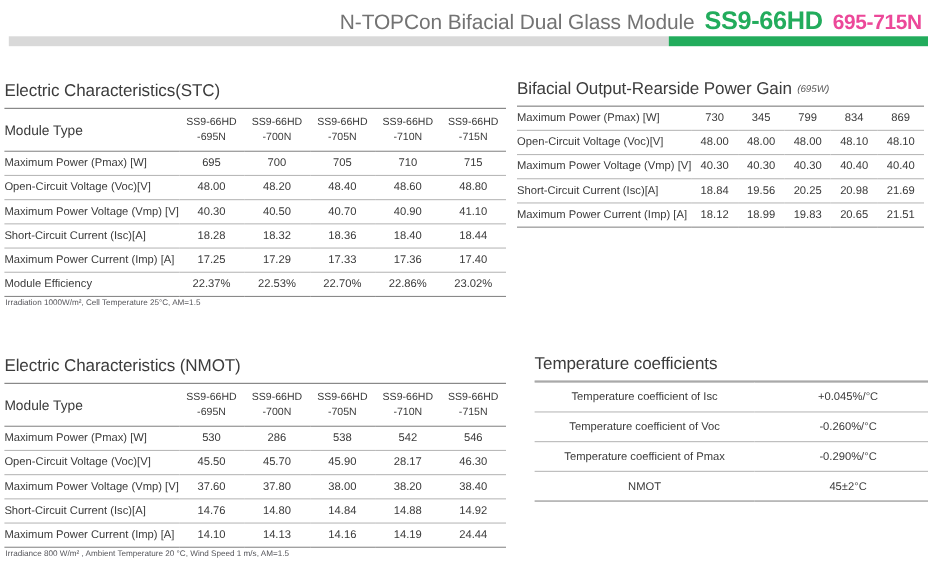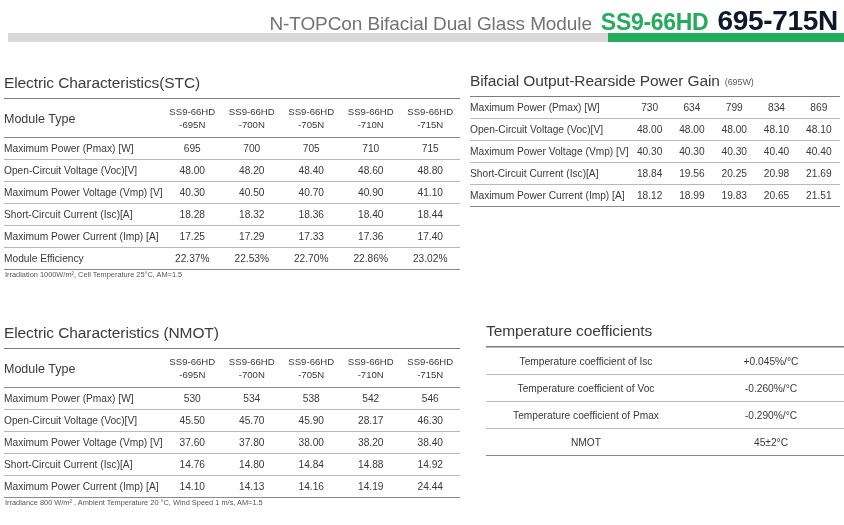--- a/index.html
+++ b/index.html
@@ -37,23 +37,23 @@
     letter-spacing: -0.1px;
   }
   .header-model {
     font-size: 23px;
     font-weight: bold;
     color: #22ac5c;
     margin-left: 9px;
     letter-spacing: -0.3px;
   }
   .header-power {
-    font-size: 28px;
+    font-size: 19px;
     font-weight: bold;
-    color: #0f172a;
+    color: #ec4899;
     margin-left: 9px;
     letter-spacing: -0.3px;
   }
   .bar-grey {
     position: absolute;
     left: 8px; top: 33px;
     width: 600px; height: 9px;
     background: #d9d9d9;
   }
   .bar-green {
@@ -76,20 +76,21 @@
     font-weight: 400;
     padding-bottom: 6px;
     letter-spacing: -0.1px;
     white-space: nowrap;
   }
   .section-title .suffix {
     font-size: 9px;
     color: #5a5a5a;
     margin-left: 5px;
     vertical-align: 1px;
+    font-style: italic;
   }
   .title-rule {
     border-top: 1.2px solid #7d7d7d;
     margin-bottom: 0px;
   }
 
   table.spec {
     width: 100%;
     border-collapse: collapse;
     font-size: 10.2px;
@@ -264,21 +265,21 @@
 <div class="panel panel-bif">
   <div class="section-title">
     <span>Bifacial Output-Rearside Power Gain</span><span class="suffix">(695W)</span>
   </div>
   <div class="title-rule"></div>
   <table class="spec">
     <tbody>
     <tr class="data-row">
       <td class="rowlabel cb-lbl">Maximum Power (Pmax) [W]</td>
       <td class="val cb-col">730</td>
-      <td class="val cb-col">634</td>
+      <td class="val cb-col">345</td>
       <td class="val cb-col">799</td>
       <td class="val cb-col">834</td>
       <td class="val cb-col">869</td>
     </tr>
     <tr class="data-row">
       <td class="rowlabel cb-lbl">Open-Circuit Voltage (Voc)[V]</td>
       <td class="val cb-col">48.00</td>
       <td class="val cb-col">48.00</td>
       <td class="val cb-col">48.00</td>
       <td class="val cb-col">48.10</td>
@@ -336,21 +337,21 @@
         <span class="l2">-710N</span>
       </td>
       <td class="head-col c-col">
         <span>SS9-66HD</span>
         <span class="l2">-715N</span>
       </td>
     </tr>
     <tr class="data-row">
       <td class="rowlabel c-lbl">Maximum Power (Pmax) [W]</td>
       <td class="val c-col">530</td>
-      <td class="val c-col">534</td>
+      <td class="val c-col">286</td>
       <td class="val c-col">538</td>
       <td class="val c-col">542</td>
       <td class="val c-col">546</td>
     </tr>
     <tr class="data-row">
       <td class="rowlabel c-lbl">Open-Circuit Voltage (Voc)[V]</td>
       <td class="val c-col">45.50</td>
       <td class="val c-col">45.70</td>
       <td class="val c-col">45.90</td>
       <td class="val c-col">28.17</td>

